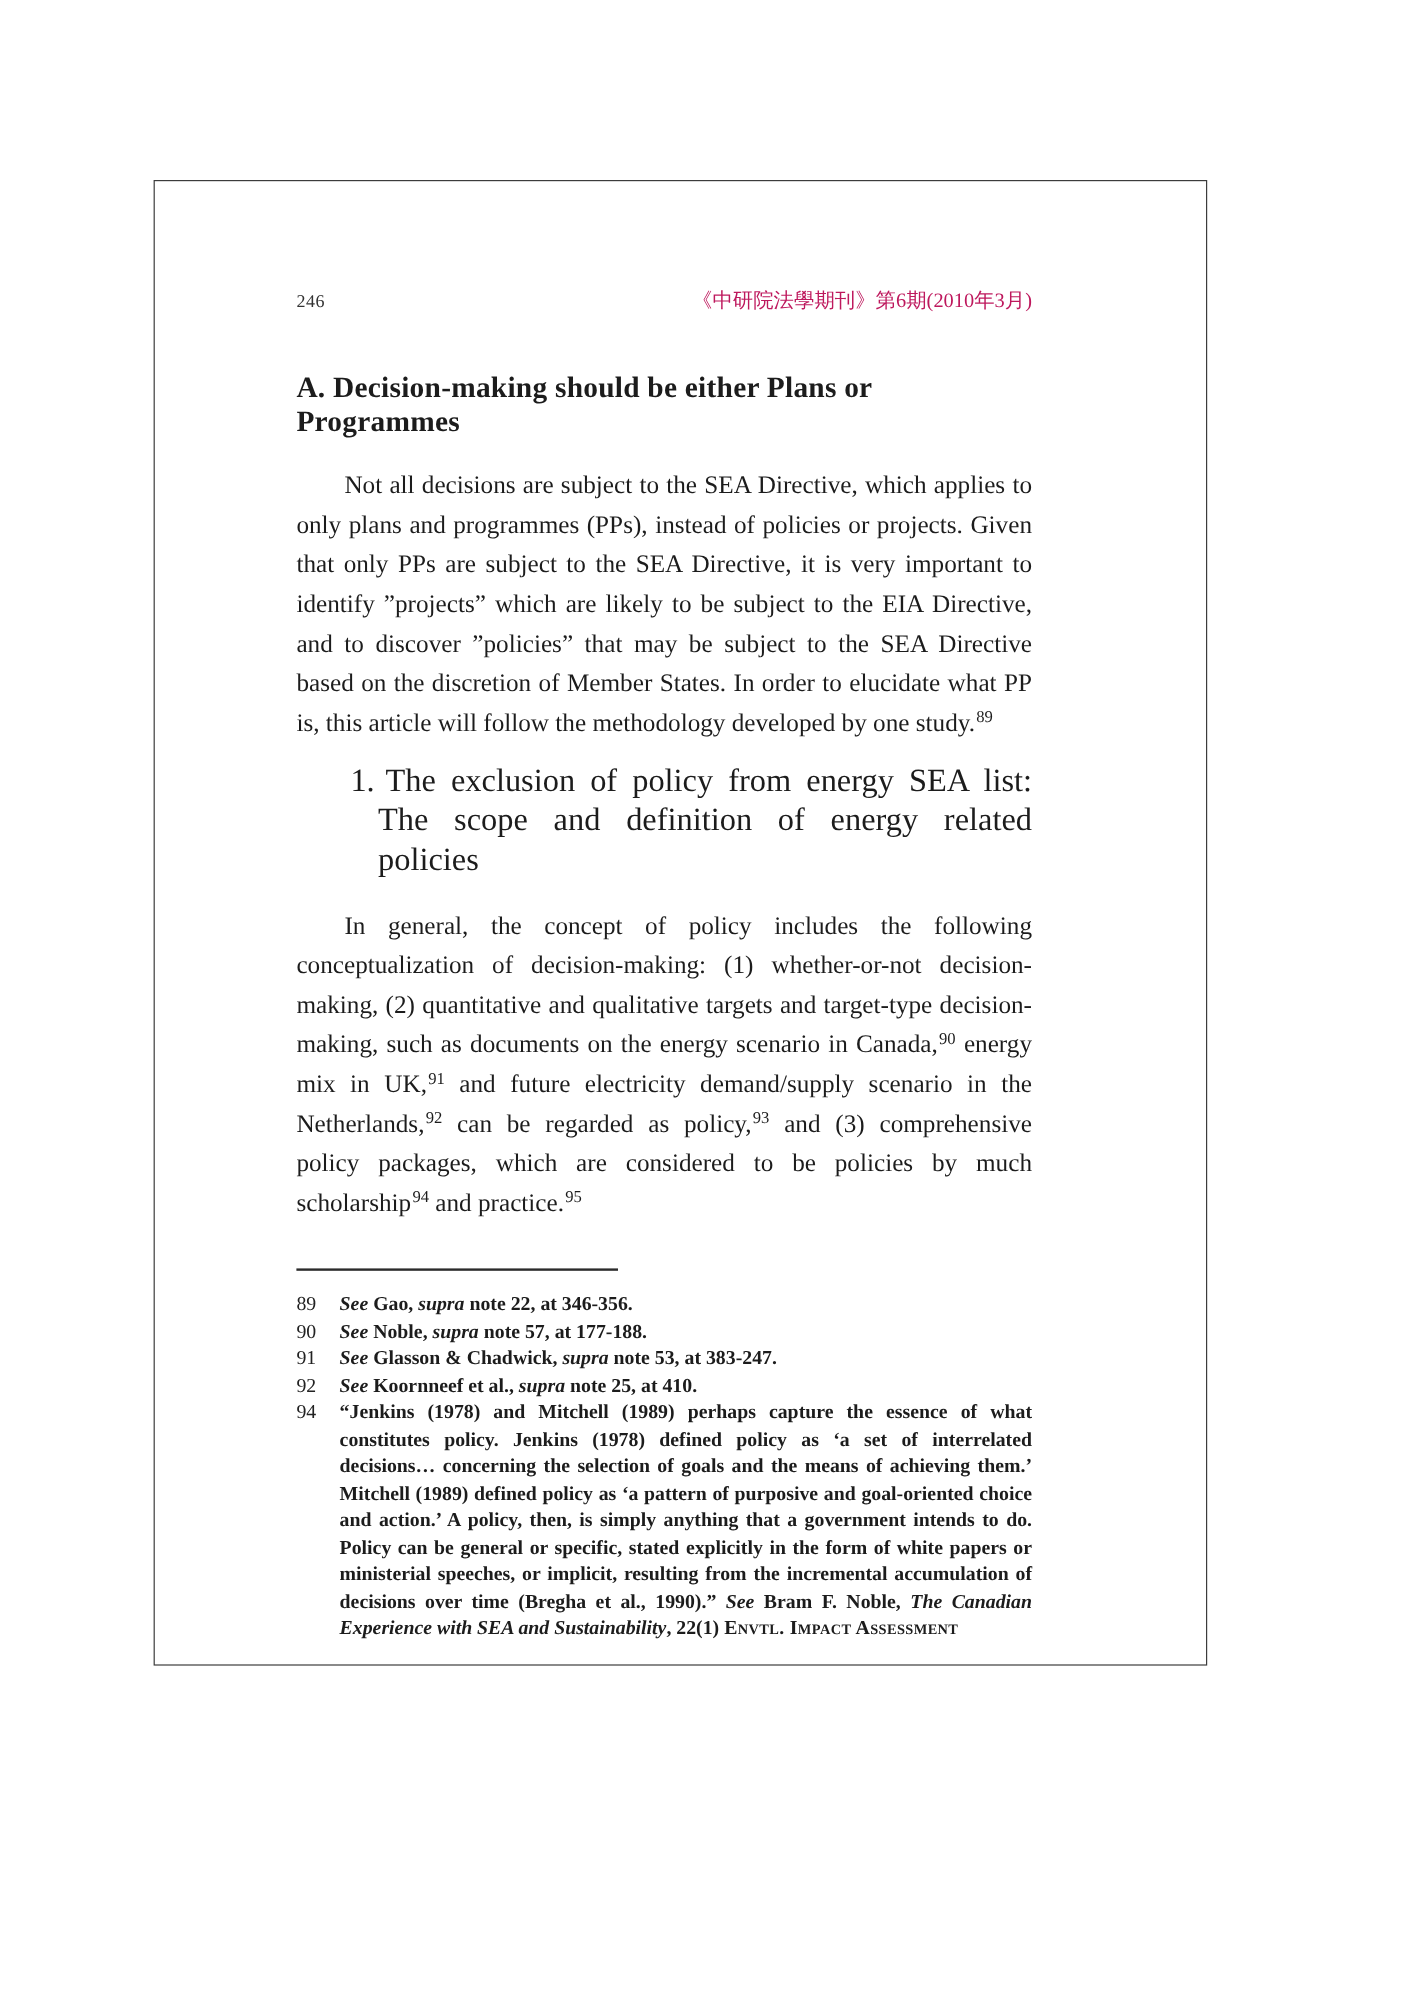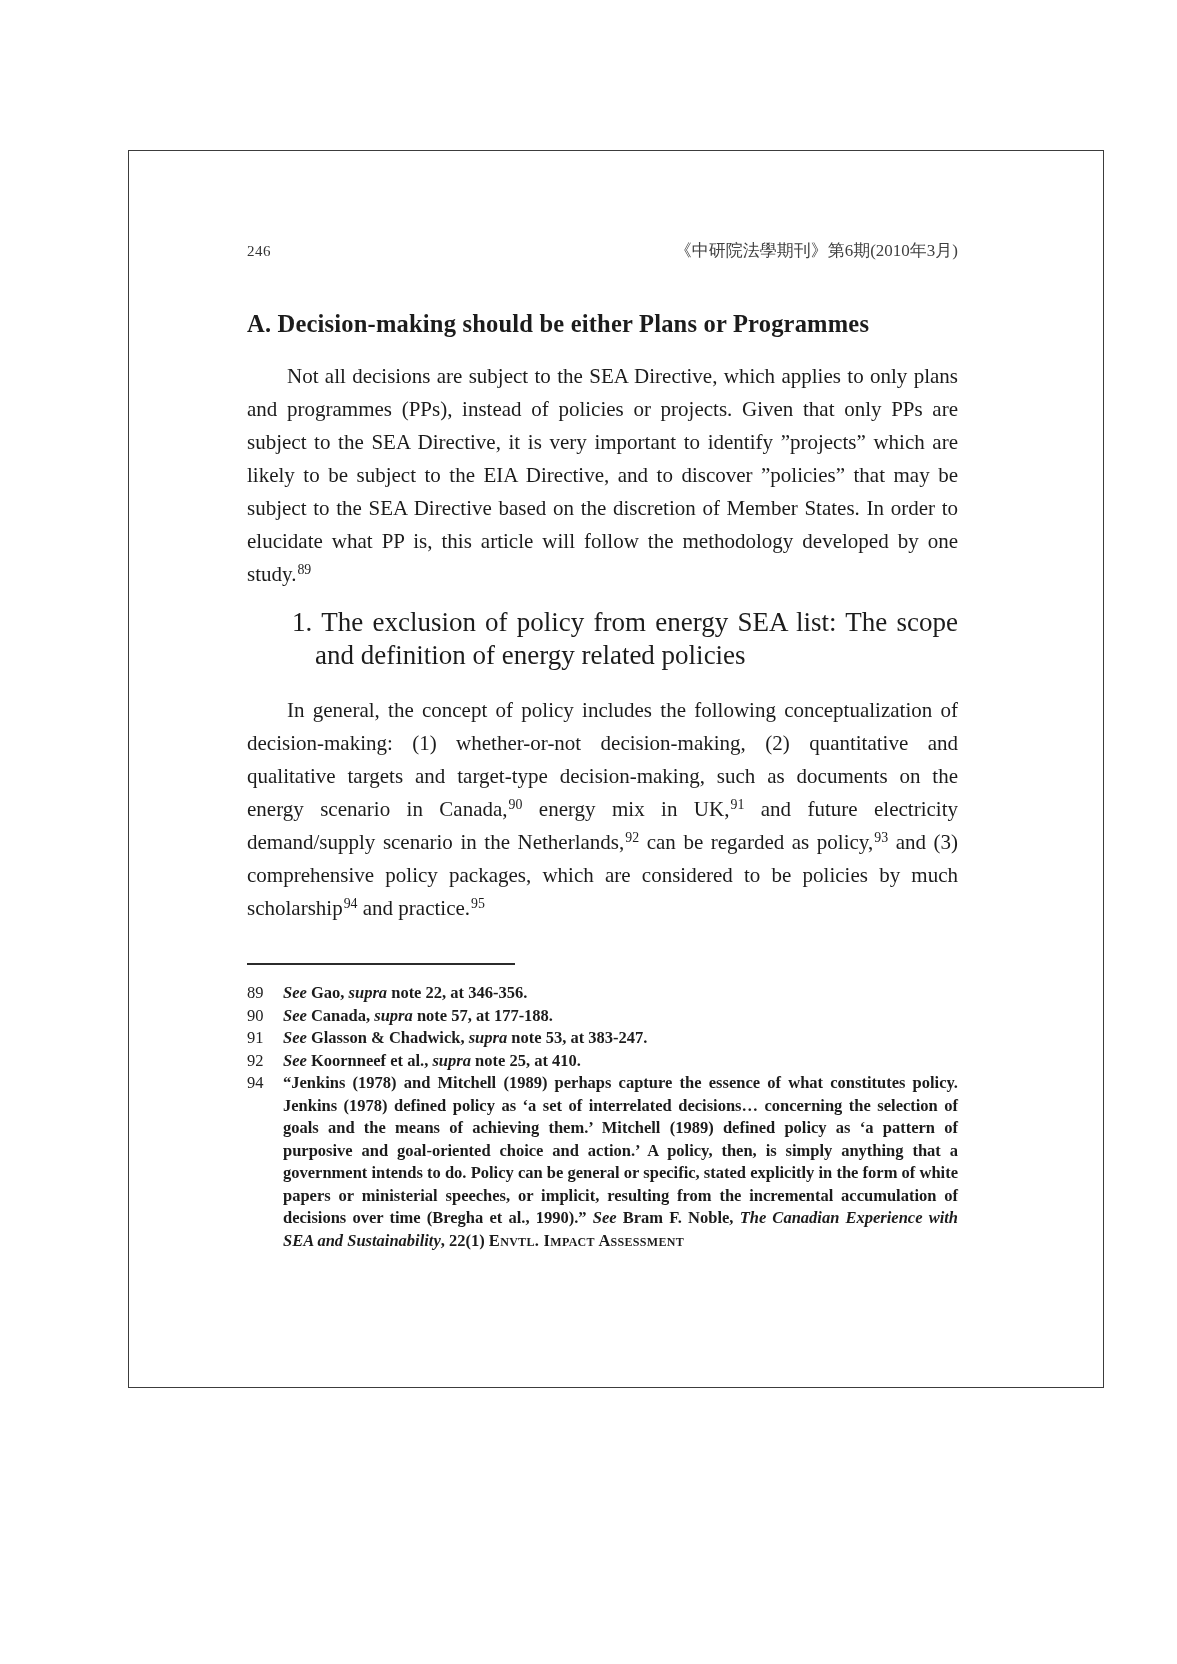--- a/index.html
+++ b/index.html
@@ -4,34 +4,34 @@
 <style>
   html, body { margin: 0; padding: 0; background: #ffffff; }
   body {
     width: 1177px; height: 1664px; position: relative;
     font-family: "Liberation Serif", serif;
     color: #1c1c1c;
     -webkit-font-smoothing: antialiased;
   }
   .page-frame {
     position: absolute; left: 128px; top: 150px;
-    width: 976px; height: 1238px;
+    width: 878px; height: 1238px;
     border: 1px solid #3c3c3c;
     box-sizing: border-box;
     background: #ffffff;
     overflow: hidden;
   }
   .content { margin-left: 118px; margin-right: 145px; }
 
   .header-row {
     display: flex; justify-content: space-between; align-items: baseline;
     margin-top: 88px;
   }
   .page-number { font-size: 15px; color: #333; letter-spacing: 0.5px; }
-  .journal-title { font-size: 17px; color: #404040; }
+  .journal-title { font-size: 17px; color: #be185d; }
 
   .section-heading {
     font-size: 24.5px; font-weight: bold; letter-spacing: 0.2px;
     margin: 48px 0 0 0;
   }
 
   .body-para {
     font-size: 21px; line-height: 33px;
     text-align: justify; text-indent: 40px;
     margin: 22px 0 0 0;
@@ -88,20 +88,20 @@
     <p class="body-para"><span>Not all decisions are subject to the SEA Directive, which applies to only plans and programmes (PPs), instead of policies or projects. Given that only PPs are subject to the SEA Directive, it is very important to identify ”projects” which are likely to be subject to the EIA Directive, and to discover ”policies” that may be subject to the SEA Directive based on the discretion of Member States. In order to elucidate what PP is, this article will follow the methodology developed by one study.</span><span class="seg-sup">89</span></p>
 
     <div class="subsection-heading"><span class="subsection-number">1.</span><span>The exclusion of policy from energy SEA list: The scope and definition of energy related policies</span></div>
 
     <p class="body-para second"><span>In general, the concept of policy includes the following conceptualization of decision-making: (1) whether-or-not decision-making, (2) quantitative and qualitative targets and target-type decision-making, such as documents on the energy scenario in Canada,</span><span class="seg-sup">90</span><span> energy mix in UK,</span><span class="seg-sup">91</span><span> and future electricity demand/supply scenario in the Netherlands,</span><span class="seg-sup">92</span><span> can be regarded as policy,</span><span class="seg-sup">93</span><span> and (3) comprehensive policy packages, which are considered to be policies by much scholarship</span><span class="seg-sup">94</span><span> and practice.</span><span class="seg-sup">95</span></p>
 
     <div class="footnote-sep"></div>
 
     <div class="footnotes">
       <div class="footnote"><span class="footnote-num">89</span><span><span class="seg-i">See </span><span>Gao, </span><span class="seg-i">supra</span><span> note 22, at 346-356.</span></span></div>
-      <div class="footnote"><span class="footnote-num">90</span><span><span class="seg-i">See </span><span>Canada, </span><span class="seg-i">supra</span><span> note 57, at 177-188.</span></span></div>
+      <div class="footnote"><span class="footnote-num">90</span><span><span class="seg-i">See </span><span>Noble, </span><span class="seg-i">supra</span><span> note 57, at 177-188.</span></span></div>
       <div class="footnote"><span class="footnote-num">91</span><span><span class="seg-i">See </span><span>Glasson &amp; Chadwick, </span><span class="seg-i">supra</span><span> note 53, at 383-247.</span></span></div>
       <div class="footnote"><span class="footnote-num">92</span><span><span class="seg-i">See </span><span>Koornneef et al., </span><span class="seg-i">supra</span><span> note 25, at 410.</span></span></div>
       <div class="footnote"><span class="footnote-num">94</span><span><span>“Jenkins (1978) and Mitchell (1989) perhaps capture the essence of what constitutes policy. Jenkins (1978) defined policy as ‘a set of interrelated decisions… concerning the selection of goals and the means of achieving them.’ Mitchell (1989) defined policy as ‘a pattern of purposive and goal-oriented choice and action.’ A policy, then, is simply anything that a government intends to do. Policy can be general or specific, stated explicitly in the form of white papers or ministerial speeches, or implicit, resulting from the incremental accumulation of decisions over time (Bregha et al., 1990).” </span><span class="seg-i">See</span><span> Bram F. Noble, </span><span class="seg-i">The Canadian Experience with SEA and Sustainability</span><span>, 22(1) </span><span class="seg-sc">Envtl. Impact Assessment</span></span></div>
     </div>
 
   </div>
 </div>
 
 </body></html>

